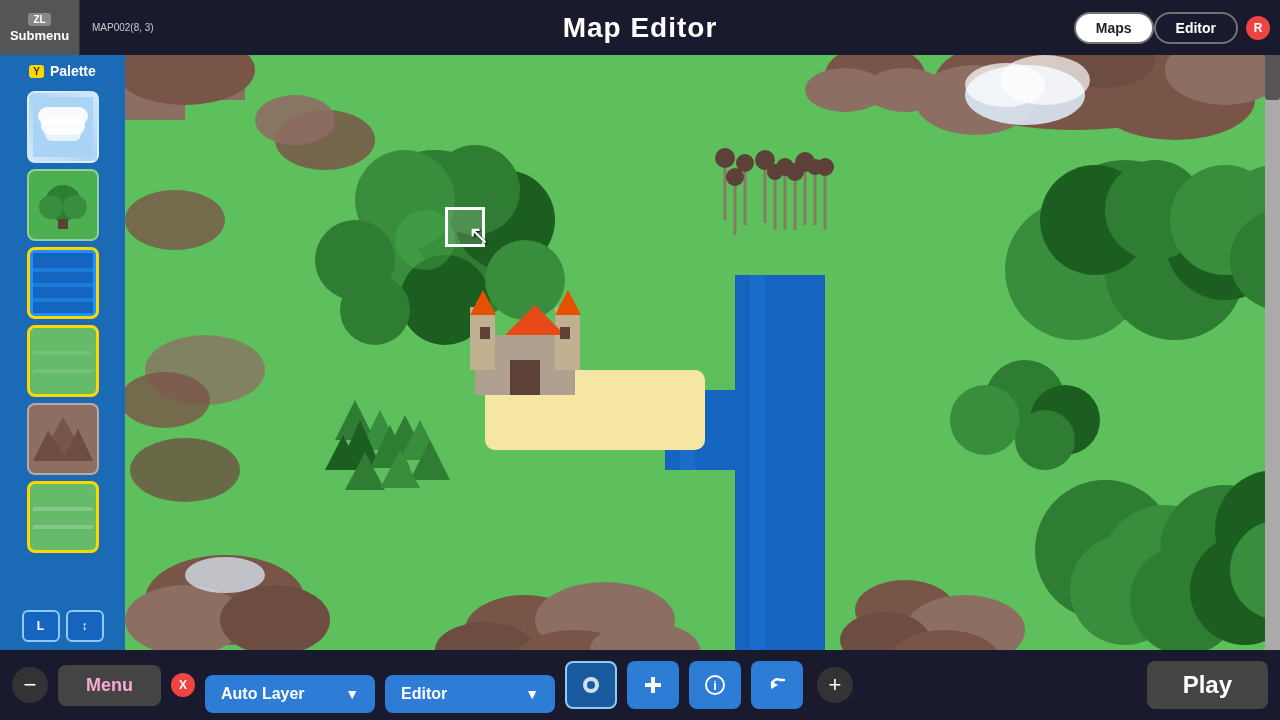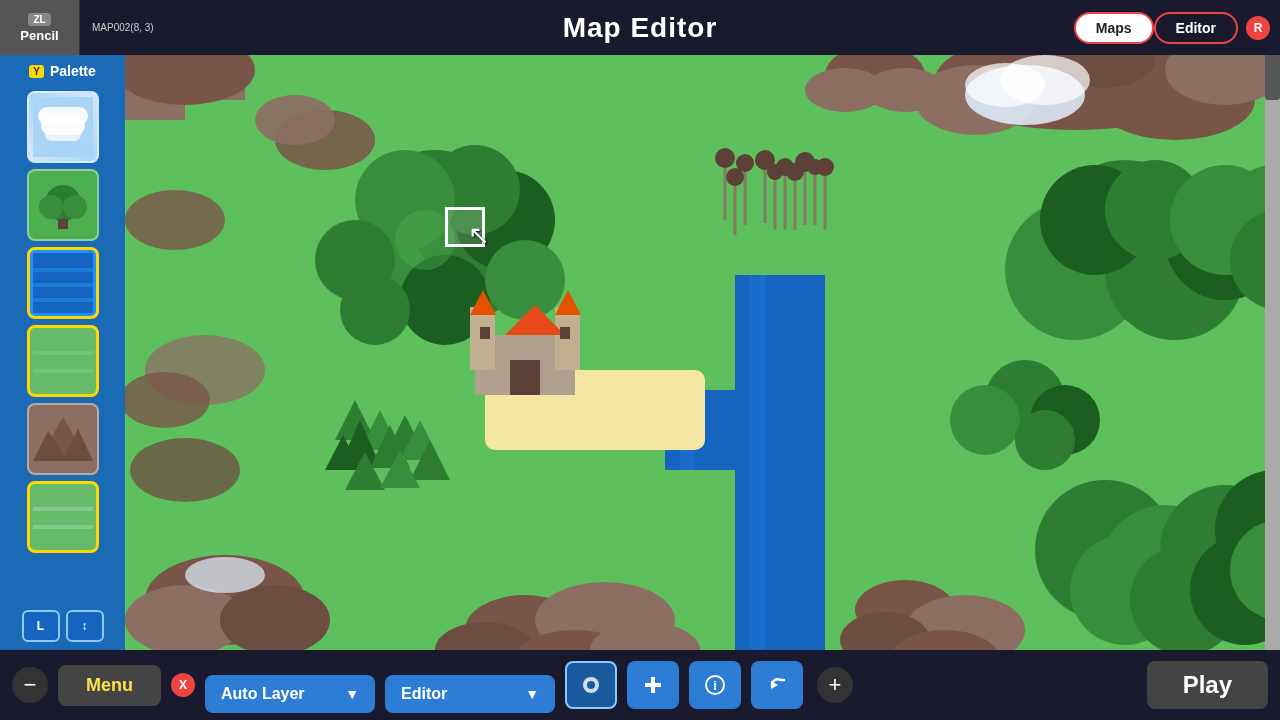--- a/index.html
+++ b/index.html
@@ -59,21 +59,21 @@
     }
     #header-right {
       margin-left: auto;
       display: flex;
       align-items: center;
       gap: 0;
       margin-right: 10px;
     }
     .header-btn {
       background: transparent;
-      border: 2px solid #ef4444;
+      border: 2px solid #737373;
       color: white;
       font-size: 14px;
       font-weight: bold;
       padding: 6px 20px;
       cursor: pointer;
       border-radius: 20px;
     }
     .header-btn.active {
       background: white;
       color: #222;
@@ -249,21 +249,21 @@
       height: 36px;
       border-radius: 50%;
       border: none;
       cursor: pointer;
       display: flex;
       align-items: center;
       justify-content: center;
     }
     #menu-btn {
       background: #444;
-      color: #fde047;
+      color: #f9a8d4;
       font-size: 18px;
       font-weight: bold;
       padding: 10px 28px;
       border-radius: 8px;
       border: none;
       cursor: pointer;
     }
     #x-badge {
       background: #e44;
       color: white;
@@ -337,21 +337,21 @@
       cursor: pointer;
       margin-left: auto;
     }
   </style>
 </head>
 <body>
 
 <div id="header">
   <div id="submenu-btn">
     <span class="zl-badge">ZL</span>
-    <span>Pencil</span>
+    <span>Submenu</span>
   </div>
   <span id="map-coords">MAP002(8, 3)</span>
   <span id="title">Map Editor</span>
   <div id="header-right">
     <button class="header-btn active">Maps</button>
     <button class="header-btn">Editor</button>
     <div id="r-badge">R</div>
   </div>
 </div>
 

